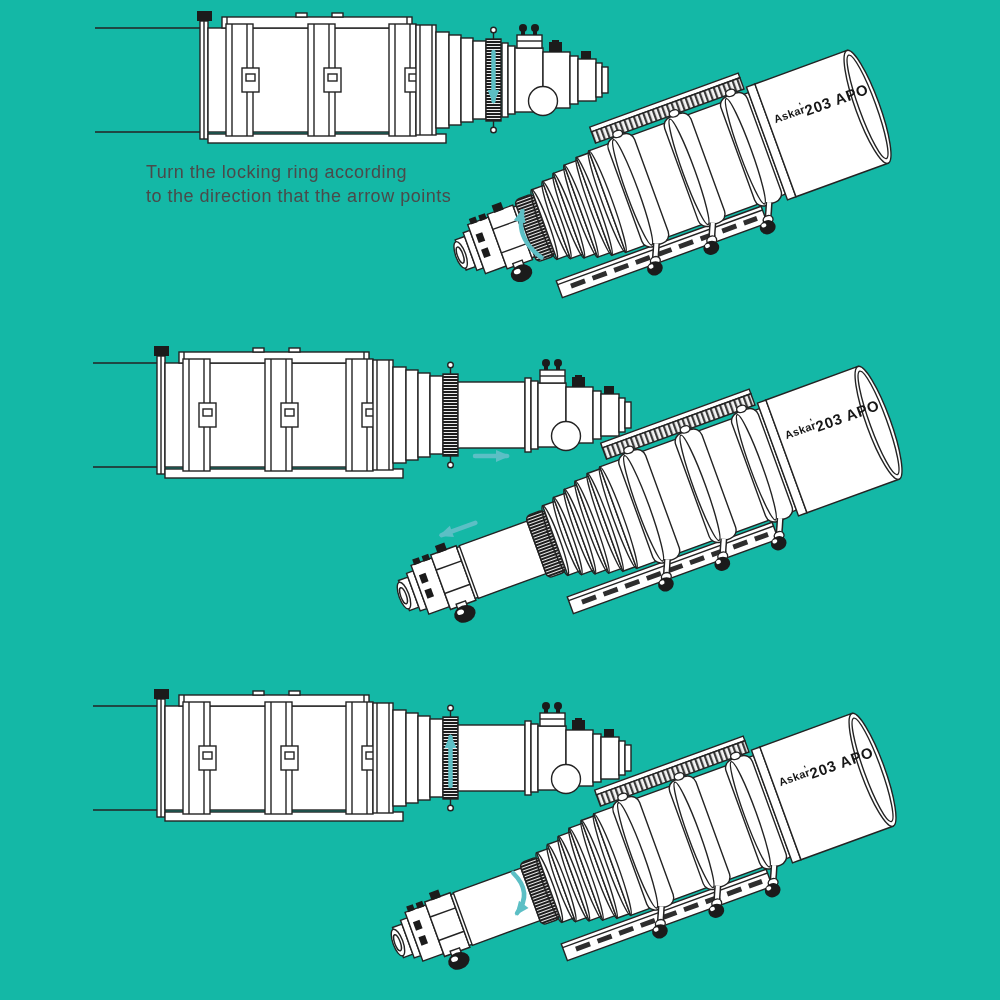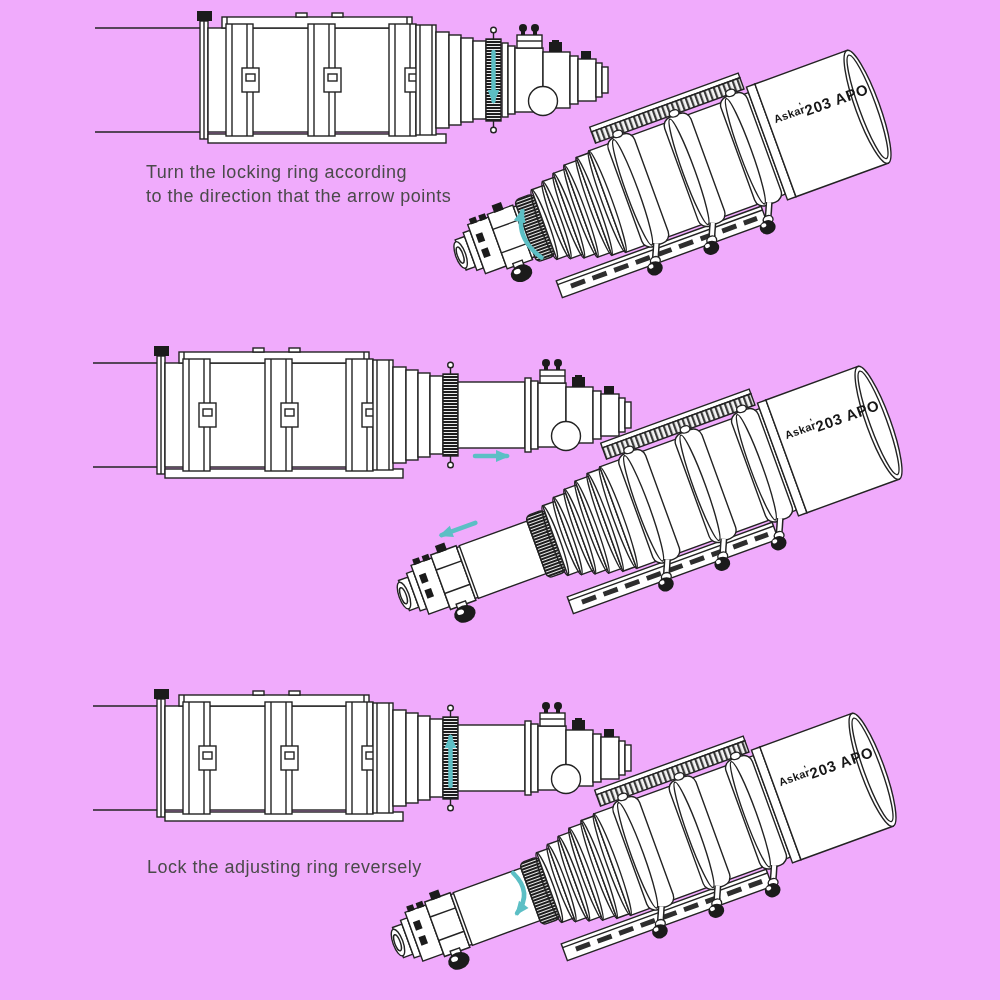--- a/index.html
+++ b/index.html
@@ -1,20 +1,20 @@
 <!DOCTYPE html>
 <html style="--accent: #5cbfc5; --ink: #232323; --caption: #4a4a4a;"><head>
 <meta charset="utf-8">
 <style>
   html, body { margin: 0; padding: 0; background: #ffffff; }
   .stage {
     position: relative;
     width: 1000px;
     height: 1000px;
-    background: #f0abfc;
+    background: #14b8a6;
     overflow: hidden;
     font-family: "Liberation Sans", sans-serif;
   }
   .stage > svg { position: absolute; left: 0; top: 0; }
 
   
   .ln   { stroke: var(--ink, #232323); fill: none; stroke-width: 1.4; }
   .shp  { stroke: var(--ink, #232323); fill: #ffffff; stroke-width: 1.4; }
   .blk  { fill: #1b1b1b; stroke: none; }
   .knl  { fill: url(#knurlH); stroke: var(--ink, #232323); stroke-width: 1.4; }
@@ -265,15 +265,14 @@
     <rect class="shp" x="3" y="-28" width="72" height="56"></rect>
     <g transform="translate(75,0)">
           <use href="#pv-body"></use>
         </g>
     <path class="arrow" d="M 66,-26 Q 78,-1 56,13" marker-end="url(#ah)"></path>
   </g>
 </svg>
 
 <div class="caption" style="left:146px; top:160px;">Turn the locking ring according
 to the direction that the arrow points</div>
-<div class="caption" style="left:147px; top:855px;">Lock the adjusting ring reversely</div>
 
 </div>
 
 </body></html>

